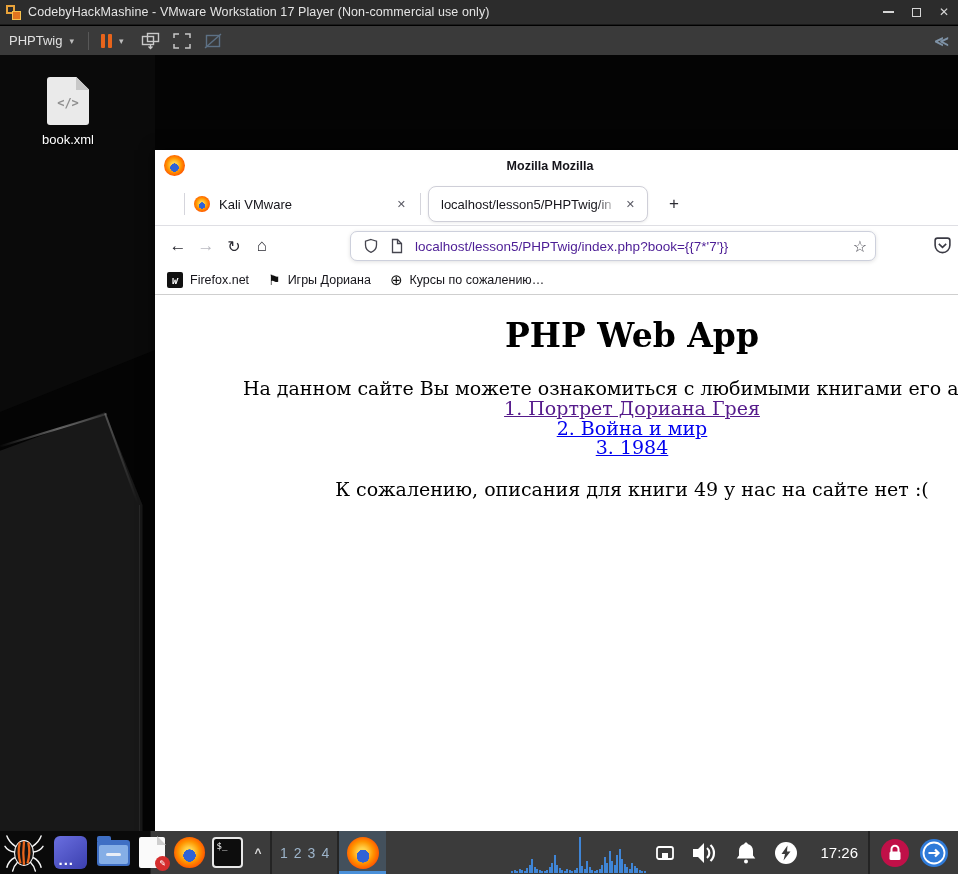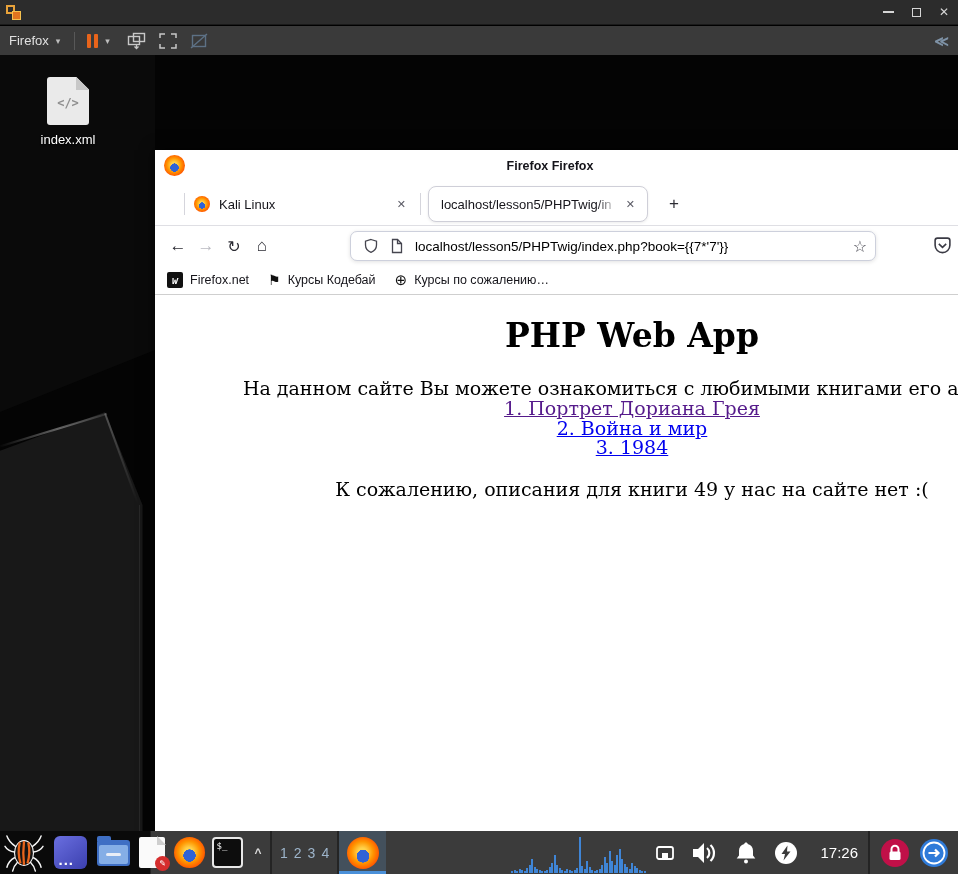--- a/index.html
+++ b/index.html
@@ -90,21 +90,21 @@
   .nav-btn { width:28px; height:28px; display:flex; align-items:center; justify-content:center;
     font-size:17px; color:#2b2b33; border-radius:4px; flex:0 0 auto; }
   .nav-btn.disabled { color:#b9b9c0; }
   .nav-back { margin-left:9px; }
   .nav-reload { font-size:16px; }
   .nav-home { font-size:17px; }
   .urlbar { position:absolute; left:195px; top:5px; width:526px; height:30px; background:#fff;
     border:1px solid #cdd0dc; border-radius:7px; box-shadow:0 1px 4px rgba(0,0,0,.12);
     display:flex; align-items:center; padding:0 30px 0 12px; }
   .urlbar .icon { flex:0 0 auto; display:flex; align-items:center; margin-right:10px; }
-  .url-text { font-size:13.5px; color:#000000; white-space:nowrap; overflow:hidden; }
+  .url-text { font-size:13.5px; color:#4c1d95; white-space:nowrap; overflow:hidden; }
   .star-btn { position:absolute; right:8px; top:5px; font-size:16px; color:#45454f; }
   .pocket-btn { position:absolute; left:774px; top:8px; width:26px; height:24px;
     display:flex; align-items:center; justify-content:center; }
 
   .ff-bookmarks { position:absolute; left:0; top:116px; width:100%; height:29px; background:#fff;
     border-bottom:1px solid #cfcfcf; display:flex; align-items:center; gap:19px; padding-left:12px;
     font-size:12.5px; color:#15141a; }
   .bm-item { display:flex; align-items:center; gap:7px; white-space:nowrap; }
   .bm-fav-codeby { width:16px; height:16px; background:#111; color:#fff; border-radius:2px;
     display:flex; align-items:center; justify-content:center;
@@ -168,34 +168,35 @@
   .logout-btn { margin-left:7px; width:32px; margin-right:8px; }
 </style>
 </head>
 <body>
 
 <div id="vm-titlebar">
   <span class="vm-logo">
       <i class="sq1"></i>
       <i class="sq2"></i>
     </span>
+  <span class="vm-title">CodebyHackMashine - VMware Workstation 17 Player (Non-commercial use only)</span>
   <div class="vm-controls">
     <span class="vm-ctl">
         <i class="min-bar"></i>
       </span>
     <span class="vm-ctl">
         <i class="max-box"></i>
       </span>
     <span class="vm-ctl vm-close">✕</span>
   </div>
 </div>
 
 <div id="vm-toolbar">
   <span class="player-menu">
-    <span>Firefox</span>
+    <span>PHPTwig</span>
     <span class="caret">▾</span>
   </span>
   <span class="vtb-sep"></span>
   <span class="pause-group">
     <span class="pause-icon">
         <i></i>
         <i></i>
       </span>
     <span class="caret">▾</span>
   </span>
@@ -226,34 +227,34 @@
   <div class="wp-facet1"></div>
   <div class="wp-facet2"></div>
   <div class="wp-line1"></div>
   <div class="wp-line2"></div>
   <div class="wp-line3"></div>
 
   <div class="desk-icon">
     <div class="file-glyph">
       <span class="file-code">&lt;/&gt;</span>
     </div>
-    <div class="desk-label">index.xml</div>
+    <div class="desk-label">book.xml</div>
   </div>
 
   <div id="firefox">
     <div class="ff-titlebar">
       <span class="ff-logo tb"></span>
-      <span class="ff-wintitle">Firefox Firefox</span>
+      <span class="ff-wintitle">Mozilla Mozilla</span>
     </div>
 
     <div class="ff-tabbar">
       <span class="tab-sep" style="left:29px"></span>
       <div class="tab-inactive">
         <span class="ff-logo fav"></span>
-        <span class="tab-label">Kali Linux</span>
+        <span class="tab-label">Kali VMware</span>
         <span class="tab-close">✕</span>
       </div>
       <span class="tab-sep" style="left:265px"></span>
       <div class="tab-active">
         <span class="tab-label">
           <span>localhost/lesson5/PHPTwig/in</span>
           <span class="fade"></span>
         </span>
         <span class="tab-close">✕</span>
       </div>
@@ -288,21 +289,21 @@
       </span>
     </div>
 
     <div class="ff-bookmarks">
       <span class="bm-item">
         <span class="bm-fav-codeby">w</span>
         <span>Firefox.net</span>
       </span>
       <span class="bm-item">
         <span class="bm-flag">⚑</span>
-        <span>Курсы Кодебай</span>
+        <span>Игры Дориана</span>
       </span>
       <span class="bm-item">
         <span class="bm-globe">⊕</span>
         <span>Курсы по сожалению…</span>
       </span>
     </div>
 
     <div class="ff-content">
       <h1 class="page-h1">PHP Web App</h1>
       <p class="page-intro">На данном сайте Вы можете ознакомиться с любимыми книгами его автора:</p>

